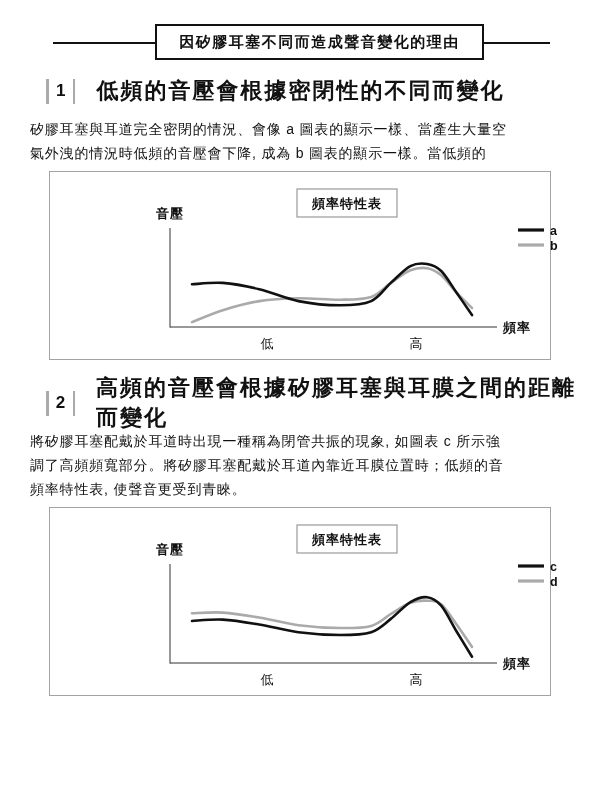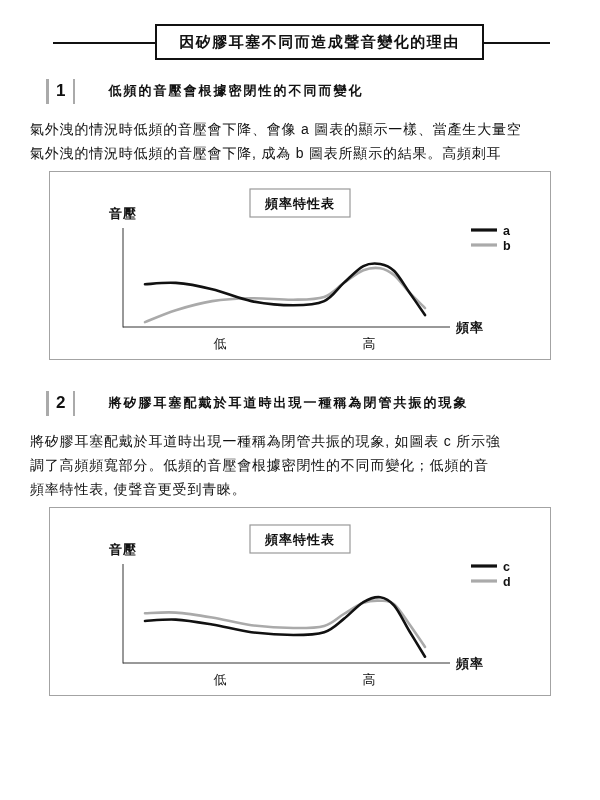--- a/index.html
+++ b/index.html
@@ -43,40 +43,41 @@
     align-items: center;
     margin: 18px 0 0 46px;
     height: 26px;
   }
   .section-head.second { margin-top: 30px; }
   .bar { display: inline-block; height: 25px; background: #aaaaaa; }
   .bar-l { width: 3px; margin-right: 7px; }
   .bar-r { width: 2px; margin-left: 8px; }
   .sec-num { font-size: 17px; font-weight: bold; }
   .sec-title {
-    margin-left: 33px;
-    font-size: 13px;
+    margin-left: 21px;
+    font-size: 22px;
     font-weight: bold;
     letter-spacing: 2px;
   }
   
   .para { margin: 13px 30px 0 30px; }
   .para .line {
     font-size: 14px;
     line-height: 24px;
     letter-spacing: 0.8px;
     white-space: nowrap;
   }
   
   .chart-box {
     width: 502px;
     height: 189px;
     margin: 6px 12px 0 49px;
     border: 1px solid #a3a3a3;
     background: #ffffff;
+    padding-left: 47px;
   }
   .chart-box svg { display: block; }
   .axis-label  { font-family: "Liberation Sans","DejaVu Sans",sans-serif; font-size: 13px; font-weight: bold; fill: #111111; letter-spacing: 1px; }
   .tick-label  { font-family: "Liberation Sans","DejaVu Sans",sans-serif; font-size: 13px; fill: #111111; }
   .chart-title { font-family: "Liberation Sans","DejaVu Sans",sans-serif; font-size: 13px; font-weight: bold; fill: #111111; letter-spacing: 1px; }
   .legend-label{ font-family: "Liberation Sans","DejaVu Sans",sans-serif; font-size: 12.5px; font-weight: bold; fill: #111111; }
 </style>
 </head>
 <body>
 
@@ -88,22 +89,22 @@
   </div>
 
   <div class="section-head">
     <span class="bar bar-l"></span>
     <span class="sec-num">1</span>
     <span class="bar bar-r"></span>
     <span class="sec-title">低頻的音壓會根據密閉性的不同而變化</span>
   </div>
 
   <div class="para">
-    <div class="line">氣外洩的情況時低頻的音壓會下降、會像 a 圖表的顯示一樣、當產生大量空</div>
-    <div class="line">氣外洩的情況時低頻的音壓會下降, 成為 b 圖表所顯示的結果。高頻刺耳</div>
+    <div class="line">矽膠耳塞與耳道完全密閉的情況、會像 a 圖表的顯示一樣、當產生大量空</div>
+    <div class="line">氣外洩的情況時低頻的音壓會下降, 成為 b 圖表的顯示一樣。當低頻的</div>
   </div>
 
   <div class="chart-box">
       <svg viewBox="0 0 500 187" width="500" height="187">
         <line x1="73" y1="56" x2="73" y2="155.5" stroke="#333" stroke-width="1"></line>
         <line x1="73" y1="155" x2="400" y2="155" stroke="#333" stroke-width="1"></line>
         <text x="73" y="46" text-anchor="middle" class="axis-label">音壓</text>
         <text x="406" y="160" class="axis-label">頻率</text>
         <text x="170" y="176" text-anchor="middle" class="tick-label">低</text>
         <text x="319" y="176" text-anchor="middle" class="tick-label">高</text>
@@ -115,26 +116,26 @@
         <text x="453" y="77.5" class="legend-label">b</text>
         <path d="M 95,150.1 C 100.13333333333333,148.11666666666667 114.6,141.7 125.8,138.2 C 137,134.7 149.6,131.08333333333331 162.2,129.1 C 174.79999999999998,127.11666666666666 187.86666666666667,126.53333333333333 201.4,126.3 C 214.93333333333334,126.06666666666666 231.26666666666665,127.93333333333334 243.4,127.7 C 255.53333333333336,127.46666666666667 265.80000000000007,127.7 274.20000000000005,124.9 C 282.6,122.10000000000001 287.26666666666665,115.33333333333334 293.79999999999995,110.9 C 300.33333333333326,106.46666666666667 307.3333333333333,100.75 313.4,98.3 C 319.46666666666664,95.85 325.06666666666666,95.38333333333334 330.2,96.2 C 335.3333333333333,97.01666666666667 339.30000000000007,99.11666666666667 344.20000000000005,103.2 C 349.1,107.28333333333333 354.46666666666664,115.21666666666667 359.59999999999997,120.7 C 364.7333333333333,126.18333333333334 372.43333333333334,133.53333333333333 375,136.1" fill="none" stroke="#aaaaaa" stroke-width="2.6" stroke-linecap="round"></path>
         <path d="M 95,112.30000000000001 C 100.13333333333333,112.06666666666668 114.6,110.08333333333334 125.8,110.9 C 137,111.71666666666667 149.6,114.16666666666666 162.2,117.19999999999999 C 174.79999999999998,120.23333333333332 187.86666666666667,126.41666666666666 201.4,129.1 C 214.93333333333334,131.78333333333333 231.26666666666665,133.3 243.4,133.3 C 255.53333333333336,133.3 265.80000000000007,132.83333333333331 274.20000000000005,129.1 C 282.6,125.36666666666666 287.26666666666665,116.73333333333333 293.79999999999995,110.9 C 300.33333333333326,105.06666666666668 307.3333333333333,97.25 313.4,94.1 C 319.46666666666664,90.94999999999999 325.06666666666666,91.18333333333334 330.2,92 C 335.3333333333333,92.81666666666666 339.30000000000007,94.21666666666667 344.20000000000005,99 C 349.1,103.78333333333333 354.46666666666664,113.35000000000001 359.59999999999997,120.7 C 364.7333333333333,128.05 372.43333333333334,139.36666666666667 375,143.1" fill="none" stroke="#111111" stroke-width="2.6" stroke-linecap="round"></path>
       </svg>
     </div>
 
   <div class="section-head second">
     <span class="bar bar-l"></span>
     <span class="sec-num">2</span>
     <span class="bar bar-r"></span>
-    <span class="sec-title">將矽膠耳塞配戴於耳道時出現一種稱為閉管共振的現象</span>
+    <span class="sec-title">高頻的音壓會根據矽膠耳塞與耳膜之間的距離而變化</span>
   </div>
 
   <div class="para">
     <div class="line">將矽膠耳塞配戴於耳道時出現一種稱為閉管共振的現象, 如圖表 c 所示強</div>
-    <div class="line">調了高頻頻寬部分。低頻的音壓會根據密閉性的不同而變化；低頻的音</div>
+    <div class="line">調了高頻頻寬部分。將矽膠耳塞配戴於耳道內靠近耳膜位置時；低頻的音</div>
     <div class="line">頻率特性表, 使聲音更受到青睞。</div>
   </div>
 
   <div class="chart-box">
       <svg viewBox="0 0 500 187" width="500" height="187">
         <line x1="73" y1="56" x2="73" y2="155.5" stroke="#333" stroke-width="1"></line>
         <line x1="73" y1="155" x2="400" y2="155" stroke="#333" stroke-width="1"></line>
         <text x="73" y="46" text-anchor="middle" class="axis-label">音壓</text>
         <text x="406" y="160" class="axis-label">頻率</text>
         <text x="170" y="176" text-anchor="middle" class="tick-label">低</text>

